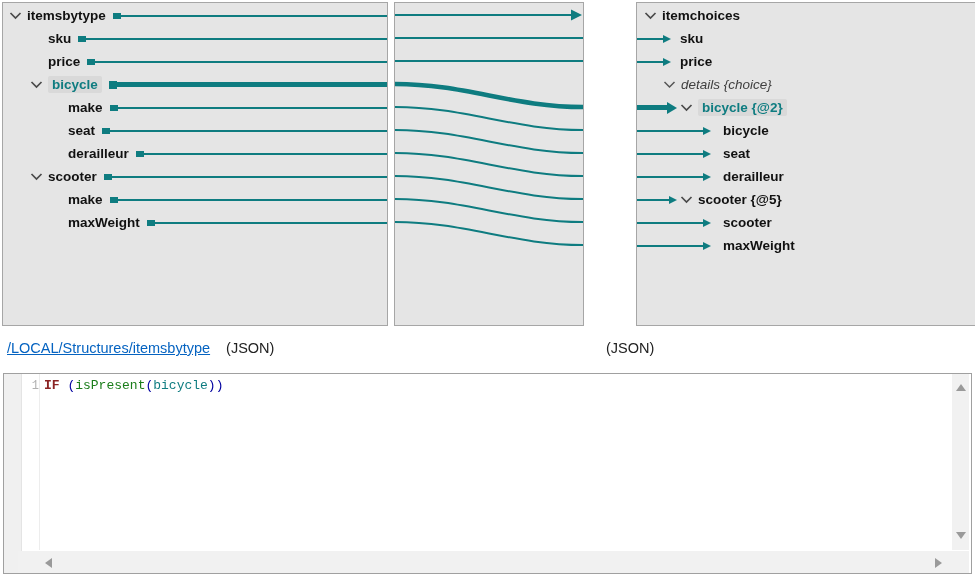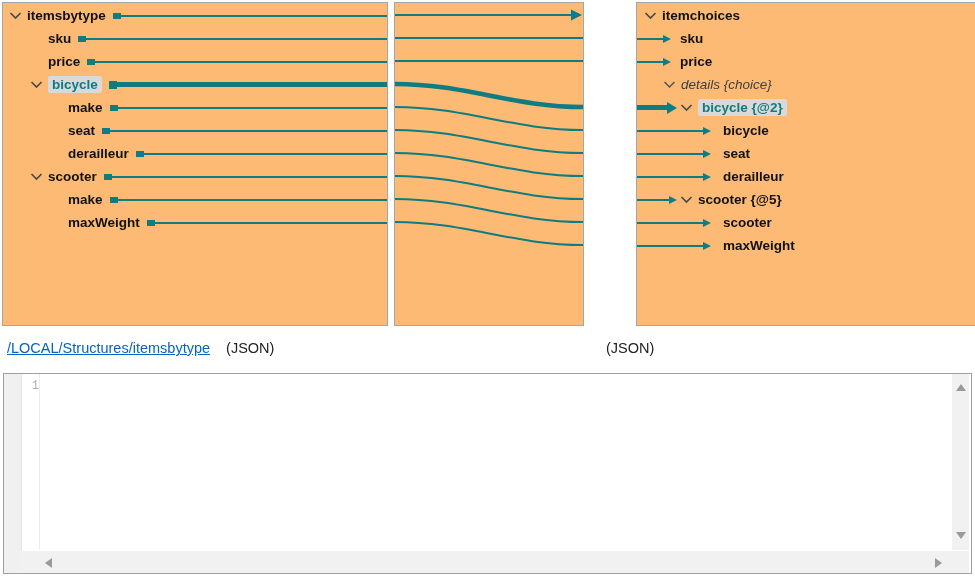--- a/index.html
+++ b/index.html
@@ -1,18 +1,18 @@
 <!DOCTYPE html>
 <html><head>
 <meta charset="utf-8">
 <style>
   html,body{margin:0;padding:0;background:#fff;}
   body{width:975px;height:577px;position:relative;overflow:hidden;
        font-family:"Liberation Sans","DejaVu Sans",sans-serif;}
-  .panel{position:absolute;top:2px;height:324px;border:1px solid #a6a6a6;background:#fdba74;box-sizing:border-box;}
+  .panel{position:absolute;top:2px;height:324px;border:1px solid #a6a6a6;background:#e5e5e5;box-sizing:border-box;}
   #panel-left{left:2px;width:386px;}
   #panel-mid{left:394px;width:190px;}
   #panel-right{left:604px;width:414px;margin-left:32px;}
   .tree{position:absolute;inset:0;padding-top:1px;}
   .trow{height:23px;display:flex;align-items:center;white-space:nowrap;}
   .lbl{font-size:13.5px;font-weight:bold;color:#111;line-height:1;}
   .lbl.sel{color:#0e7c80;background:#d9d9d9;border-radius:2px;padding:2px 4px;}
   .lbl.plain{font-weight:normal;color:#3f3f3f;font-style:italic;}
   .chev{width:13px;height:8px;margin-right:5px;flex:0 0 auto;display:inline-block;}
   .sq{width:8px;height:6px;background:#0e7c80;margin-left:7px;flex:0 0 auto;}
@@ -244,20 +244,21 @@
   <a href="#">/LOCAL/Structures/itemsbytype</a>
   <span class="fmt">(JSON)</span>
 </div>
 <div class="linkrow" style="left:590px">
   <span class="fmt">(JSON)</span>
 </div>
 
 <div id="editor">
   <div class="gutter"></div>
   <div class="numcol">1</div>
+  <div class="codeline"><span class="tok-kw">IF</span><span class="tok-par"> (</span><span class="tok-fn">isPresent</span><span class="tok-par">(</span><span class="tok-node">bicycle</span><span class="tok-par">))</span></div>
   <div class="vscroll">
     <span class="arr up"></span>
     <span class="arr down"></span>
   </div>
   <div class="hscroll">
     <span class="arr left"></span>
     <span class="arr right"></span>
   </div>
 </div>
 

